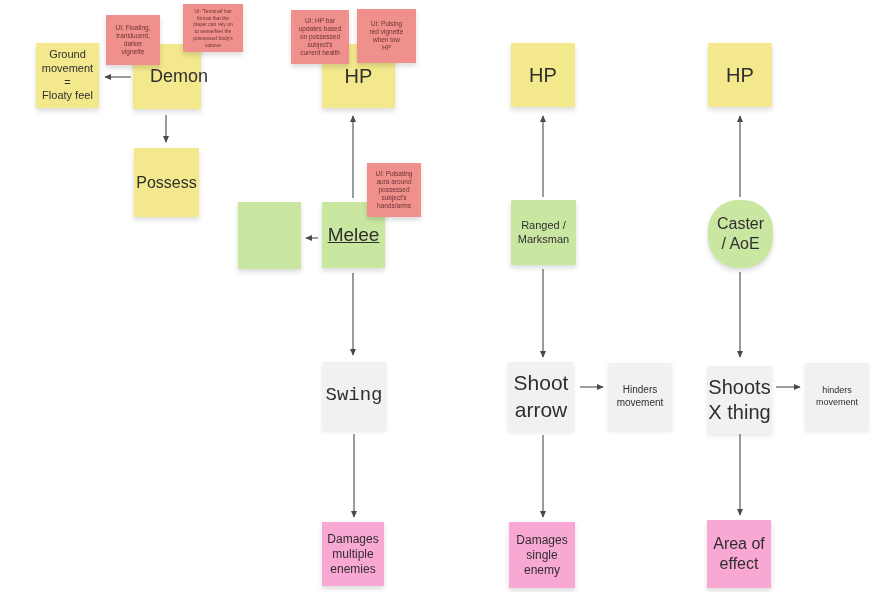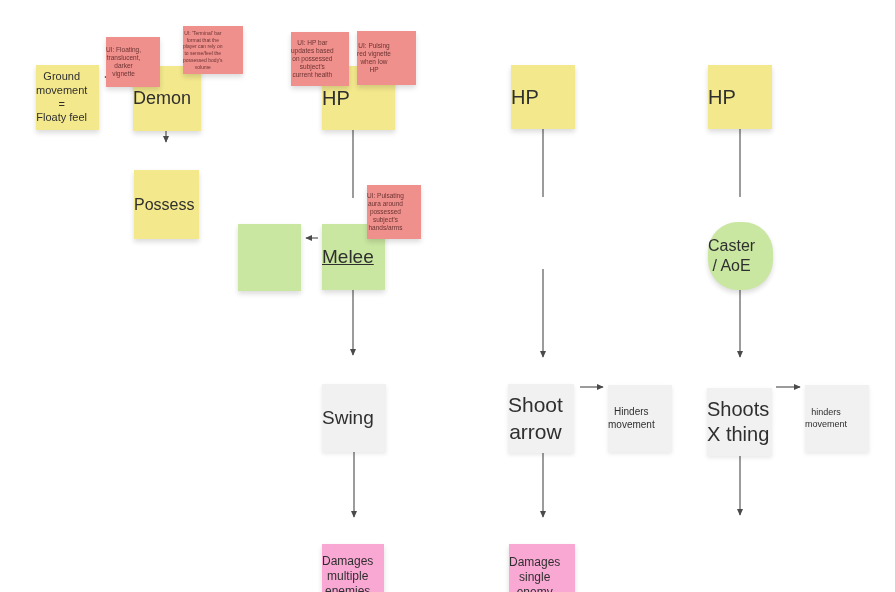--- a/index.html
+++ b/index.html
@@ -6,47 +6,46 @@
   body{
     width:895px;height:592px;overflow:hidden;
     background:#ffffff;
     font-family:"Liberation Sans","DejaVu Sans",sans-serif;
     color:#2f2f2f;
   }
   .canvas{position:relative;width:895px;height:592px;background:#ffffff;}
   .arrows{position:absolute;left:0;top:0;width:895px;height:592px;z-index:1;}
   .note{
     position:absolute;z-index:2;
-    display:flex;align-items:center;
+    display:flex;align-items:center;justify-content:center;
     text-align:center;white-space:pre-line;
     box-shadow:0 3px 5px rgba(0,0,0,0.14);
     line-height:1.25;
-    margin-top:22px;
   }
   .yellow{background:#F3E88C;}
   .yellow-bright{background:#f9a8d4;}
   .green{background:#C9E7A1;}
   .pink{background:#F0908D;color:#6a3331;z-index:3;}
   .gray{background:#F1F1F2;box-shadow:0 2px 4px rgba(0,0,0,0.09);}
 
   
   .n-ground      {left:36px;  top:43px;  width:63px; height:65px; font-size:11px;}
   .n-ui-floating {left:106px; top:15px;  width:54px; height:50px; font-size:6.5px;}
   .n-ui-terminal {left:183px; top:4px;   width:60px; height:48px; font-size:5px; line-height:1.35;}
-  .n-demon       {left:133px; top:44px;  width:68px; height:65px; font-size:18px;}
+  .n-demon       {left:133px; top:44px;  width:44px; height:65px; font-size:18px;padding-left:24px;}
   .n-possess     {left:134px; top:148px; width:65px; height:69px; font-size:16px;}
 
   
   .n-ui-hp-bar   {left:291px; top:10px;  width:58px; height:54px; font-size:6.5px;}
   .n-ui-pulsing  {left:357px; top:9px;   width:59px; height:54px; font-size:6.5px;}
   .n-hp-melee    {left:322px; top:44px;  width:73px; height:64px; font-size:20px;}
   .n-ui-aura     {left:367px; top:163px; width:54px; height:54px; font-size:6.5px;}
   .n-green-blank {left:238px; top:202px; width:63px; height:67px;}
   .n-melee       {left:322px; top:202px; width:63px; height:66px; font-size:19px;text-decoration:underline;}
-  .n-swing       {left:322px; top:362px; width:64px; height:68px; font-size:19px;}
+  .n-swing       {left:322px; top:362px; width:64px; height:68px; font-size:19px;font-family:Liberation Mono, monospace;}
   .n-damages-multiple{left:322px; top:522px; width:62px; height:64px; font-size:12px;}
 
   
   .n-hp-ranged   {left:511px; top:43px;  width:64px; height:64px; font-size:20px;}
   .n-ranged      {left:511px; top:200px; width:65px; height:65px; font-size:11px;}
   .n-shoot-arrow {left:508px; top:362px; width:66px; height:69px; font-size:21px;}
   .n-hinders-ranged{left:608px; top:363px; width:64px; height:67px; font-size:10px;}
   .n-damages-single{left:509px; top:522px; width:66px; height:66px; font-size:12px;}
 
   
@@ -146,20 +145,24 @@
   </div>
   <div class="note yellow-bright n-damages-multiple">
     <span>Damages
 multiple
 enemies</span>
   </div>
 
   <div class="note yellow n-hp-ranged">
     <span>HP</span>
   </div>
+  <div class="note green n-ranged">
+    <span>Ranged /
+Marksman</span>
+  </div>
   <div class="note gray n-shoot-arrow">
     <span>Shoot
 arrow</span>
   </div>
   <div class="note gray n-hinders-ranged">
     <span>Hinders
 movement</span>
   </div>
   <div class="note yellow-bright n-damages-single">
     <span>Damages
@@ -175,14 +178,18 @@
 / AoE</span>
   </div>
   <div class="note gray n-shoots-x">
     <span>Shoots
 X thing</span>
   </div>
   <div class="note gray n-hinders-caster">
     <span>hinders
 movement</span>
   </div>
+  <div class="note yellow-bright n-area-effect">
+    <span>Area of
+effect</span>
+  </div>
 
 </div>
 
 </body></html>

